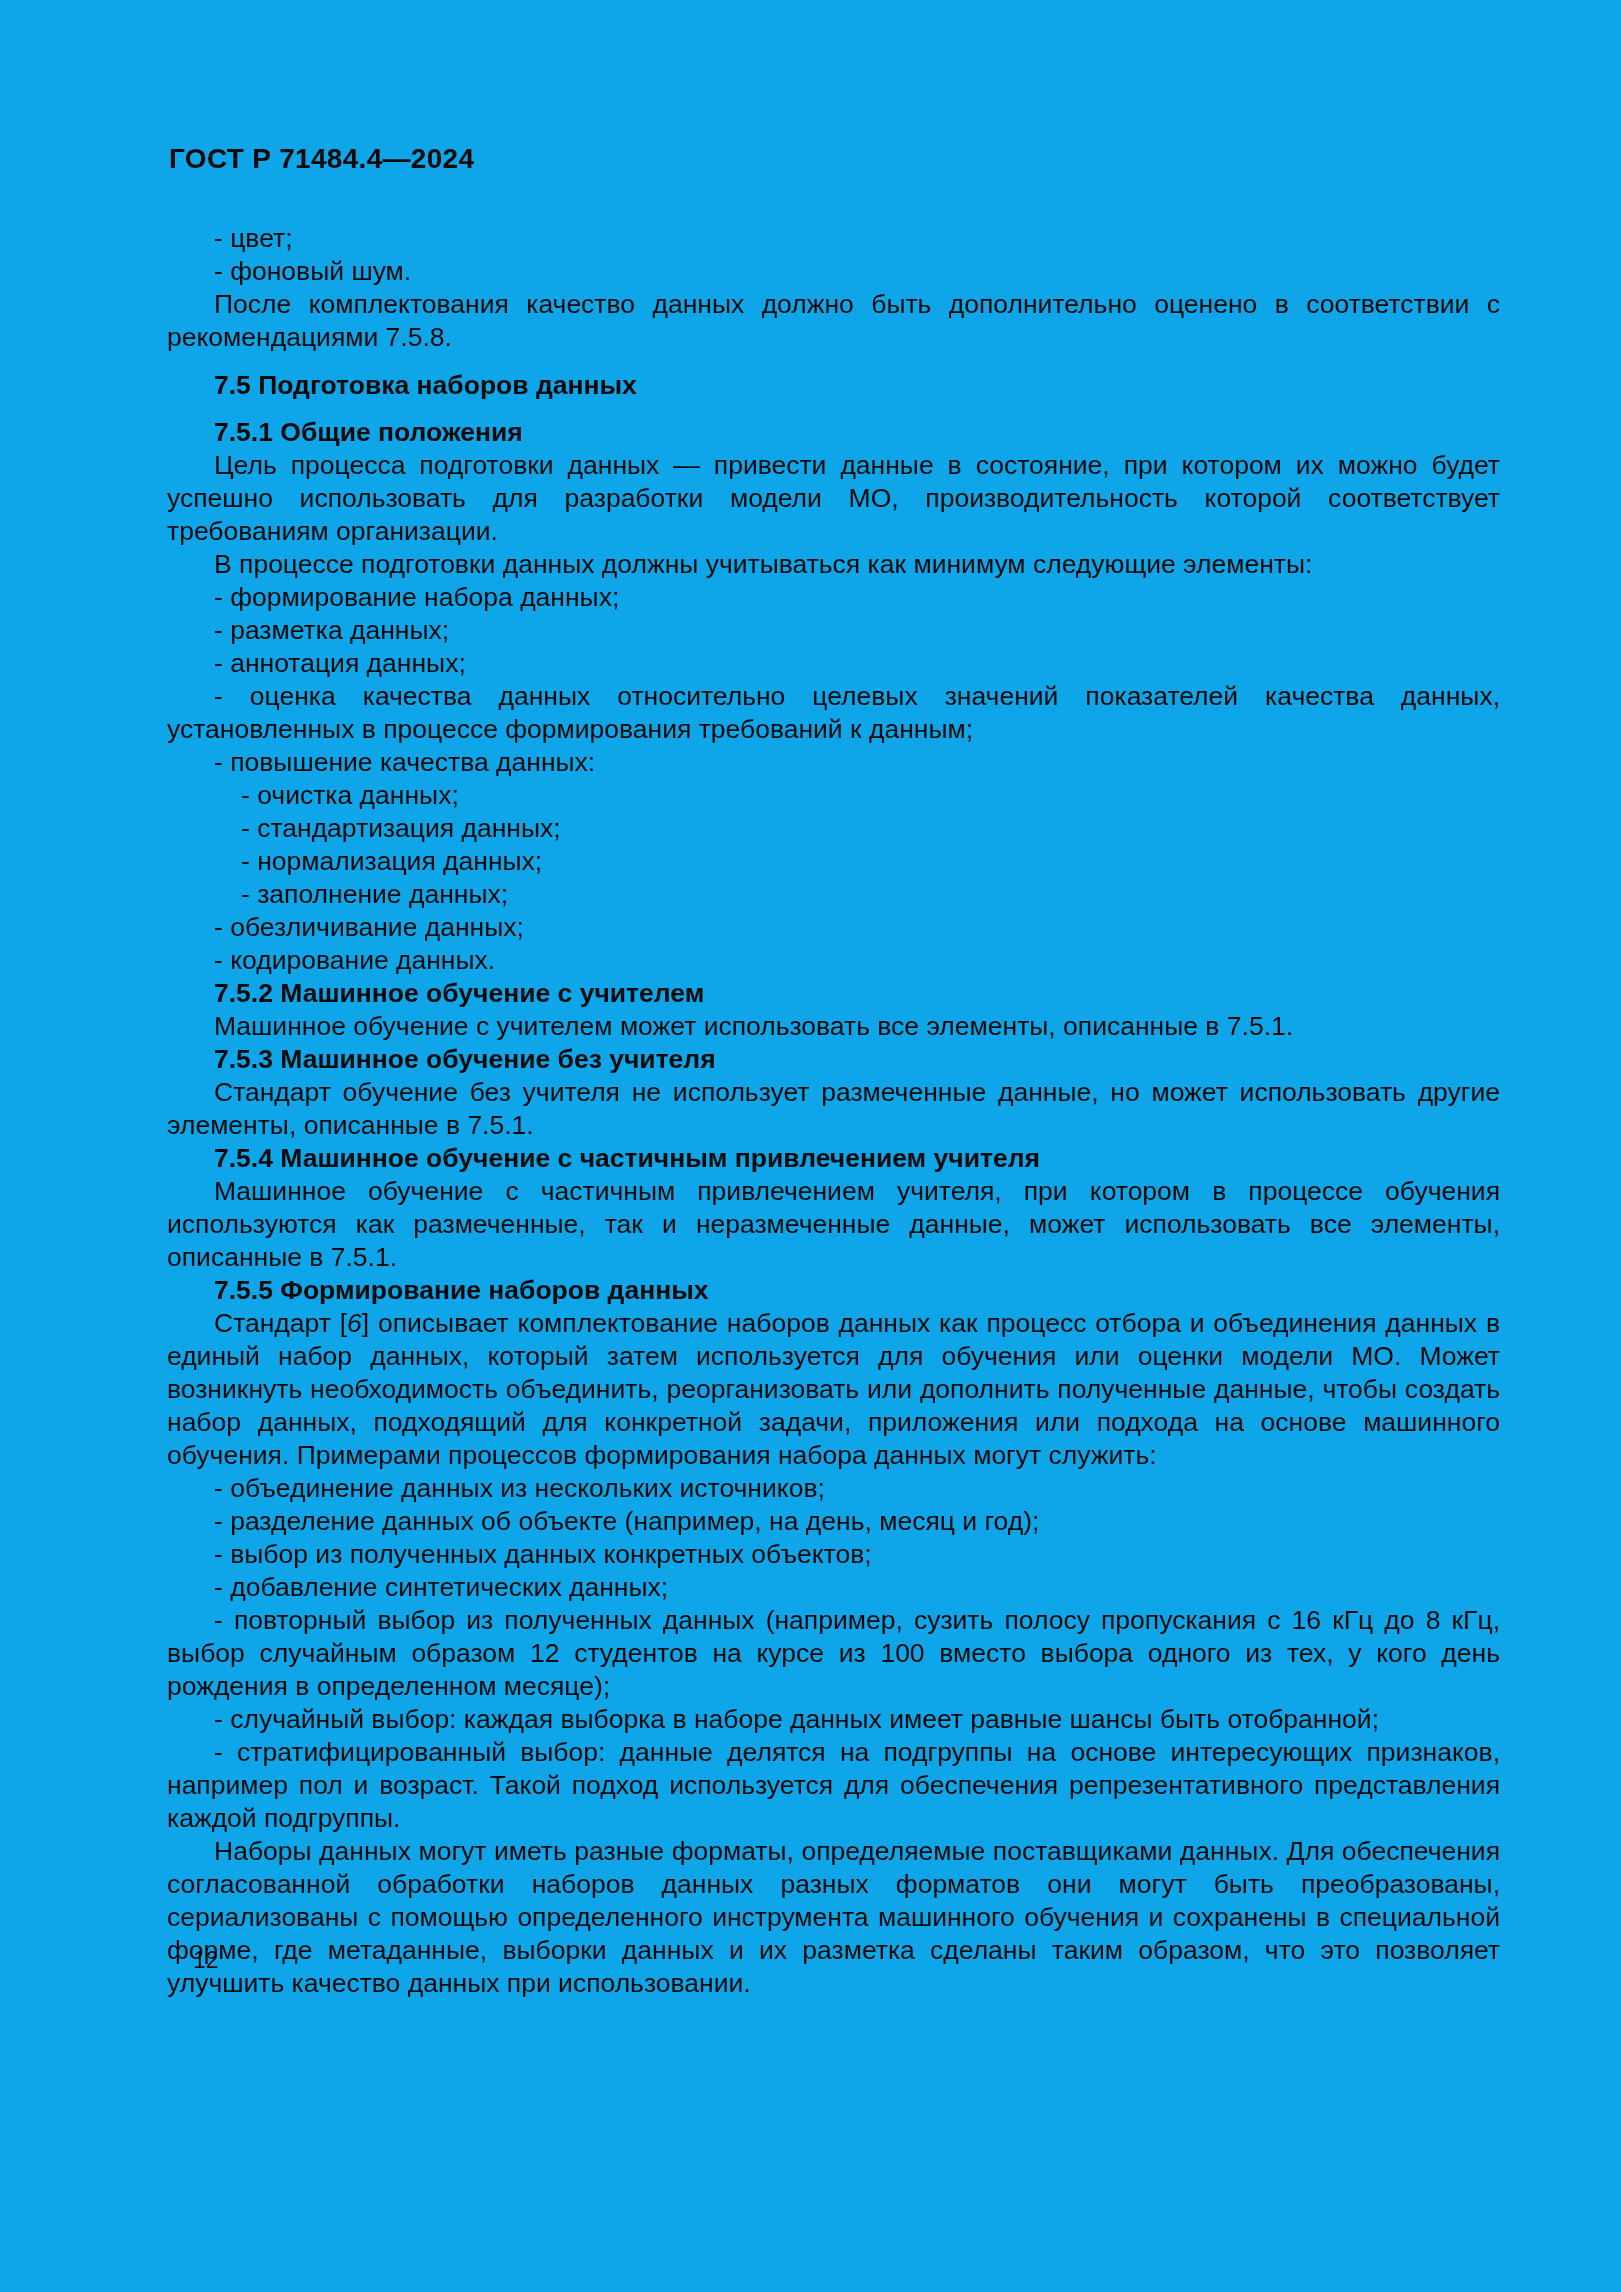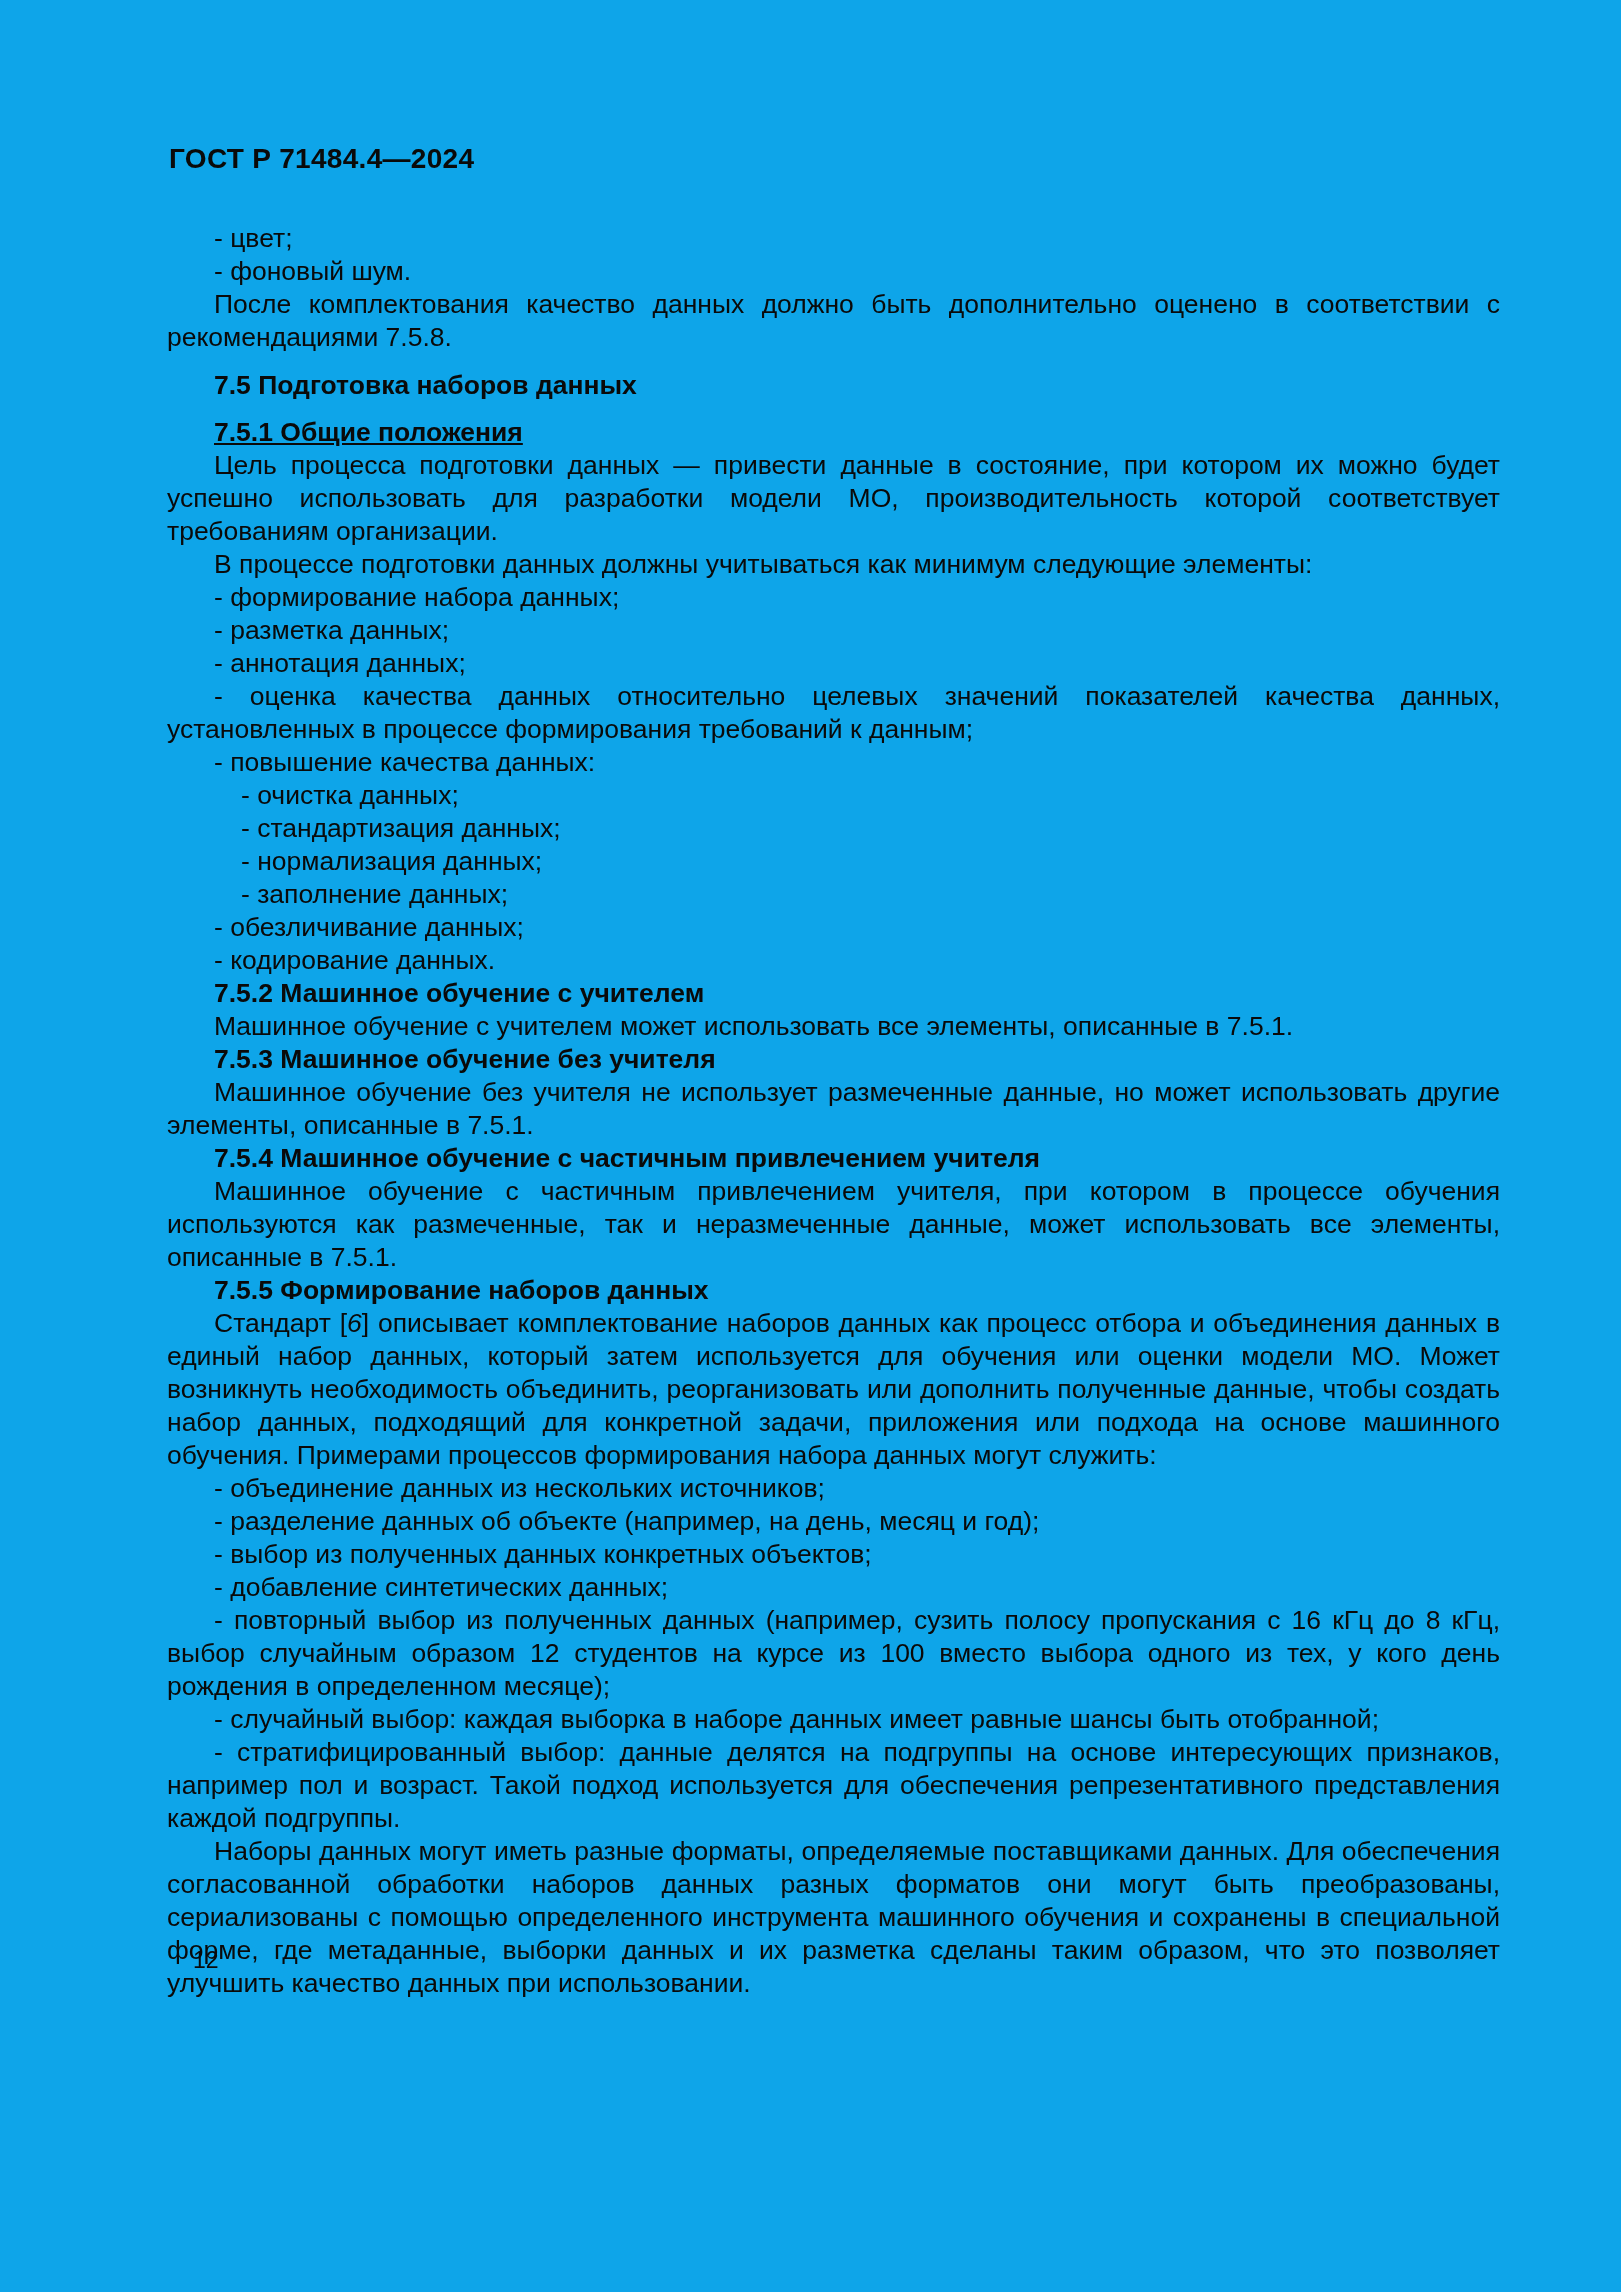--- a/index.html
+++ b/index.html
@@ -29,21 +29,21 @@
     width: 1333px;
     font-size: 26.5px;
     line-height: 33px;
     text-align: justify;
   }
   .doc-content p { margin: 0; }
   .blk   { text-indent: 47px; }
   .li1   { text-indent: 47px; }
   .li2   { text-indent: 74px; }
   .h1    { font-weight: bold; margin-top: 14.7px !important; text-align: left; }
-  .h2    { font-weight: bold; margin-top: 14.7px !important; text-align: left; text-decoration: underline; }
+  .h2    { font-weight: bold; margin-top: 14.7px !important; text-align: left; }
   .h3    { font-weight: bold; text-align: left; }
   .it    { font-style: italic; }
   .doc-footer {
     position: absolute;
     top: 1944px;
     left: 193px;
     font-size: 23px;
     line-height: 33px;
   }
 </style>
@@ -68,21 +68,21 @@
       <p class="blk li1">- повышение качества данных:</p>
       <p class="blk li2">- очистка данных;</p>
       <p class="blk li2">- стандартизация данных;</p>
       <p class="blk li2">- нормализация данных;</p>
       <p class="blk li2">- заполнение данных;</p>
       <p class="blk li1">- обезличивание данных;</p>
       <p class="blk li1">- кодирование данных.</p>
       <p class="blk h3">7.5.2 Машинное обучение с учителем</p>
       <p class="blk p">Машинное обучение с учителем может использовать все элементы, описанные в 7.5.1.</p>
       <p class="blk h3">7.5.3 Машинное обучение без учителя</p>
-      <p class="blk p">Машинное обучение без учителя не использует размеченные данные, но может использовать другие элементы, описанные в 7.5.1.</p>
+      <p class="blk p">Стандарт обучение без учителя не использует размеченные данные, но может использовать другие элементы, описанные в 7.5.1.</p>
       <p class="blk h3">7.5.4 Машинное обучение с частичным привлечением учителя</p>
       <p class="blk p">Машинное обучение с частичным привлечением учителя, при котором в процессе обучения используются как размеченные, так и неразмеченные данные, может использовать все элементы, описанные в 7.5.1.</p>
       <p class="blk h3">7.5.5 Формирование наборов данных</p>
       <p class="blk p"><span>Стандарт [</span><span class="it">6</span><span>] описывает комплектование наборов данных как процесс отбора и объединения данных в единый набор данных, который затем используется для обучения или оценки модели МО. Может возникнуть необходимость объединить, реорганизовать или дополнить полученные данные, чтобы создать набор данных, подходящий для конкретной задачи, приложения или подхода на основе машинного обучения. Примерами процессов формирования набора данных могут служить:</span></p>
       <p class="blk li1">- объединение данных из нескольких источников;</p>
       <p class="blk li1">- разделение данных об объекте (например, на день, месяц и год);</p>
       <p class="blk li1">- выбор из полученных данных конкретных объектов;</p>
       <p class="blk li1">- добавление синтетических данных;</p>
       <p class="blk li1">- повторный выбор из полученных данных (например, сузить полосу пропускания с 16 кГц до 8 кГц, выбор случайным образом 12 студентов на курсе из 100 вместо выбора одного из тех, у кого день рождения в определенном месяце);</p>
       <p class="blk li1">- случайный выбор: каждая выборка в наборе данных имеет равные шансы быть отобранной;</p>

